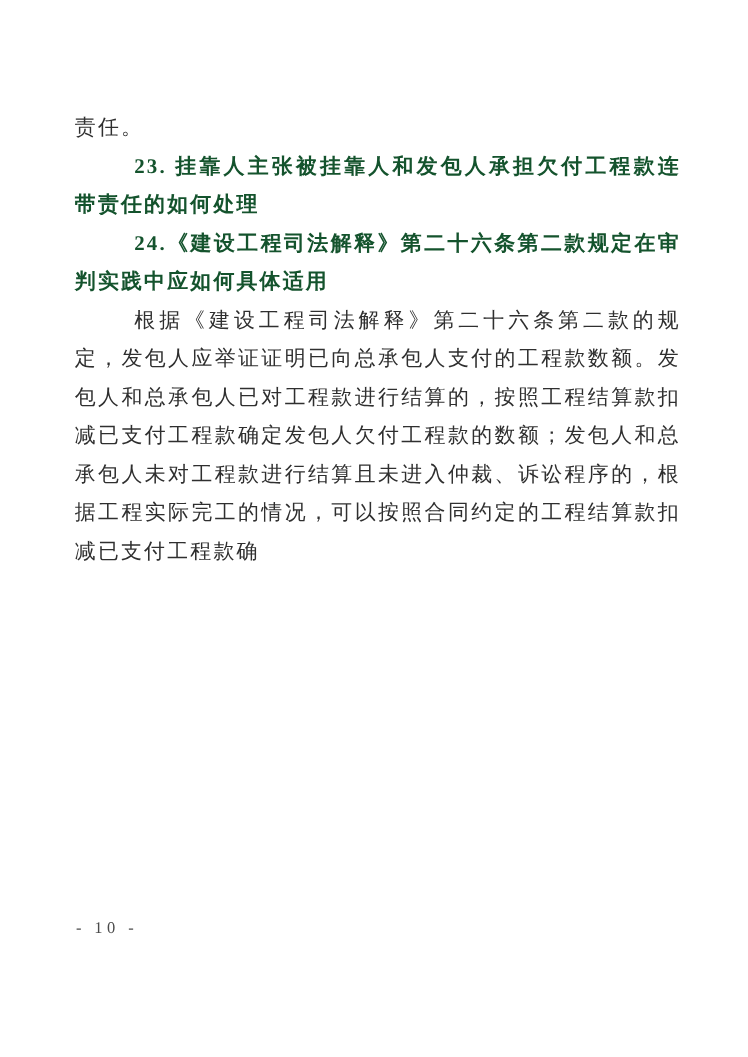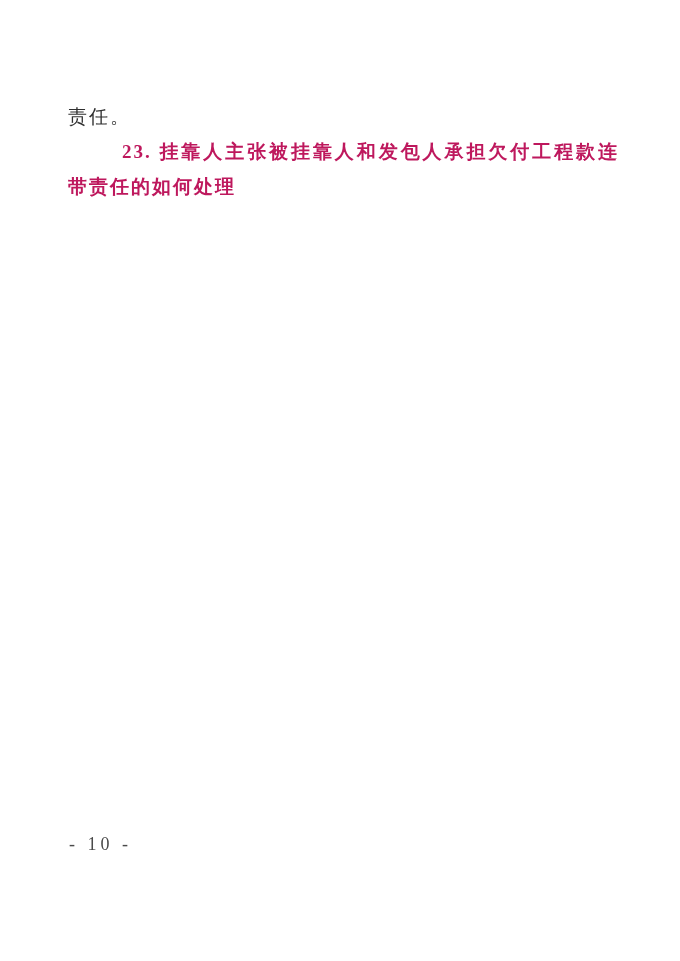--- a/index.html
+++ b/index.html
@@ -30,38 +30,40 @@
   }
   .content p {
     margin: 0;
     text-indent: 54px;
   }
   .content p.no-indent {
     text-indent: 0;
   }
   .content p.heading {
     font-weight: bold;
-    color: #be185d;
+    color: #14532d;
   }
   .footer {
     position: absolute;
     left: 69px;
     top: 833px;
-    font-size: 18px;
+    font-size: 15px;
     line-height: 22px;
     color: #4a4a4a;
     letter-spacing: 4px;
     font-family: "Liberation Serif", "DejaVu Serif", serif;
     text-align: right;
   }
 </style>
 </head>
 <body>
 
 <div class="page">
   <div class="content">
     <p class="no-indent">责任。</p>
     <p class="heading">23. 挂靠人主张被挂靠人和发包人承担欠付工程款连带责任的如何处理</p>
+    <p class="heading">24.《建设工程司法解释》第二十六条第二款规定在审判实践中应如何具体适用</p>
+    <p>根据《建设工程司法解释》第二十六条第二款的规定，发包人应举证证明已向总承包人支付的工程款数额。发包人和总承包人已对工程款进行结算的，按照工程结算款扣减已支付工程款确定发包人欠付工程款的数额；发包人和总承包人未对工程款进行结算且未进入仲裁、诉讼程序的，根据工程实际完工的情况，可以按照合同约定的工程结算款扣减已支付工程款确</p>
   </div>
   <div class="footer">
     <span>- 10 -</span>
   </div>
 </div>
 
 </body></html>

